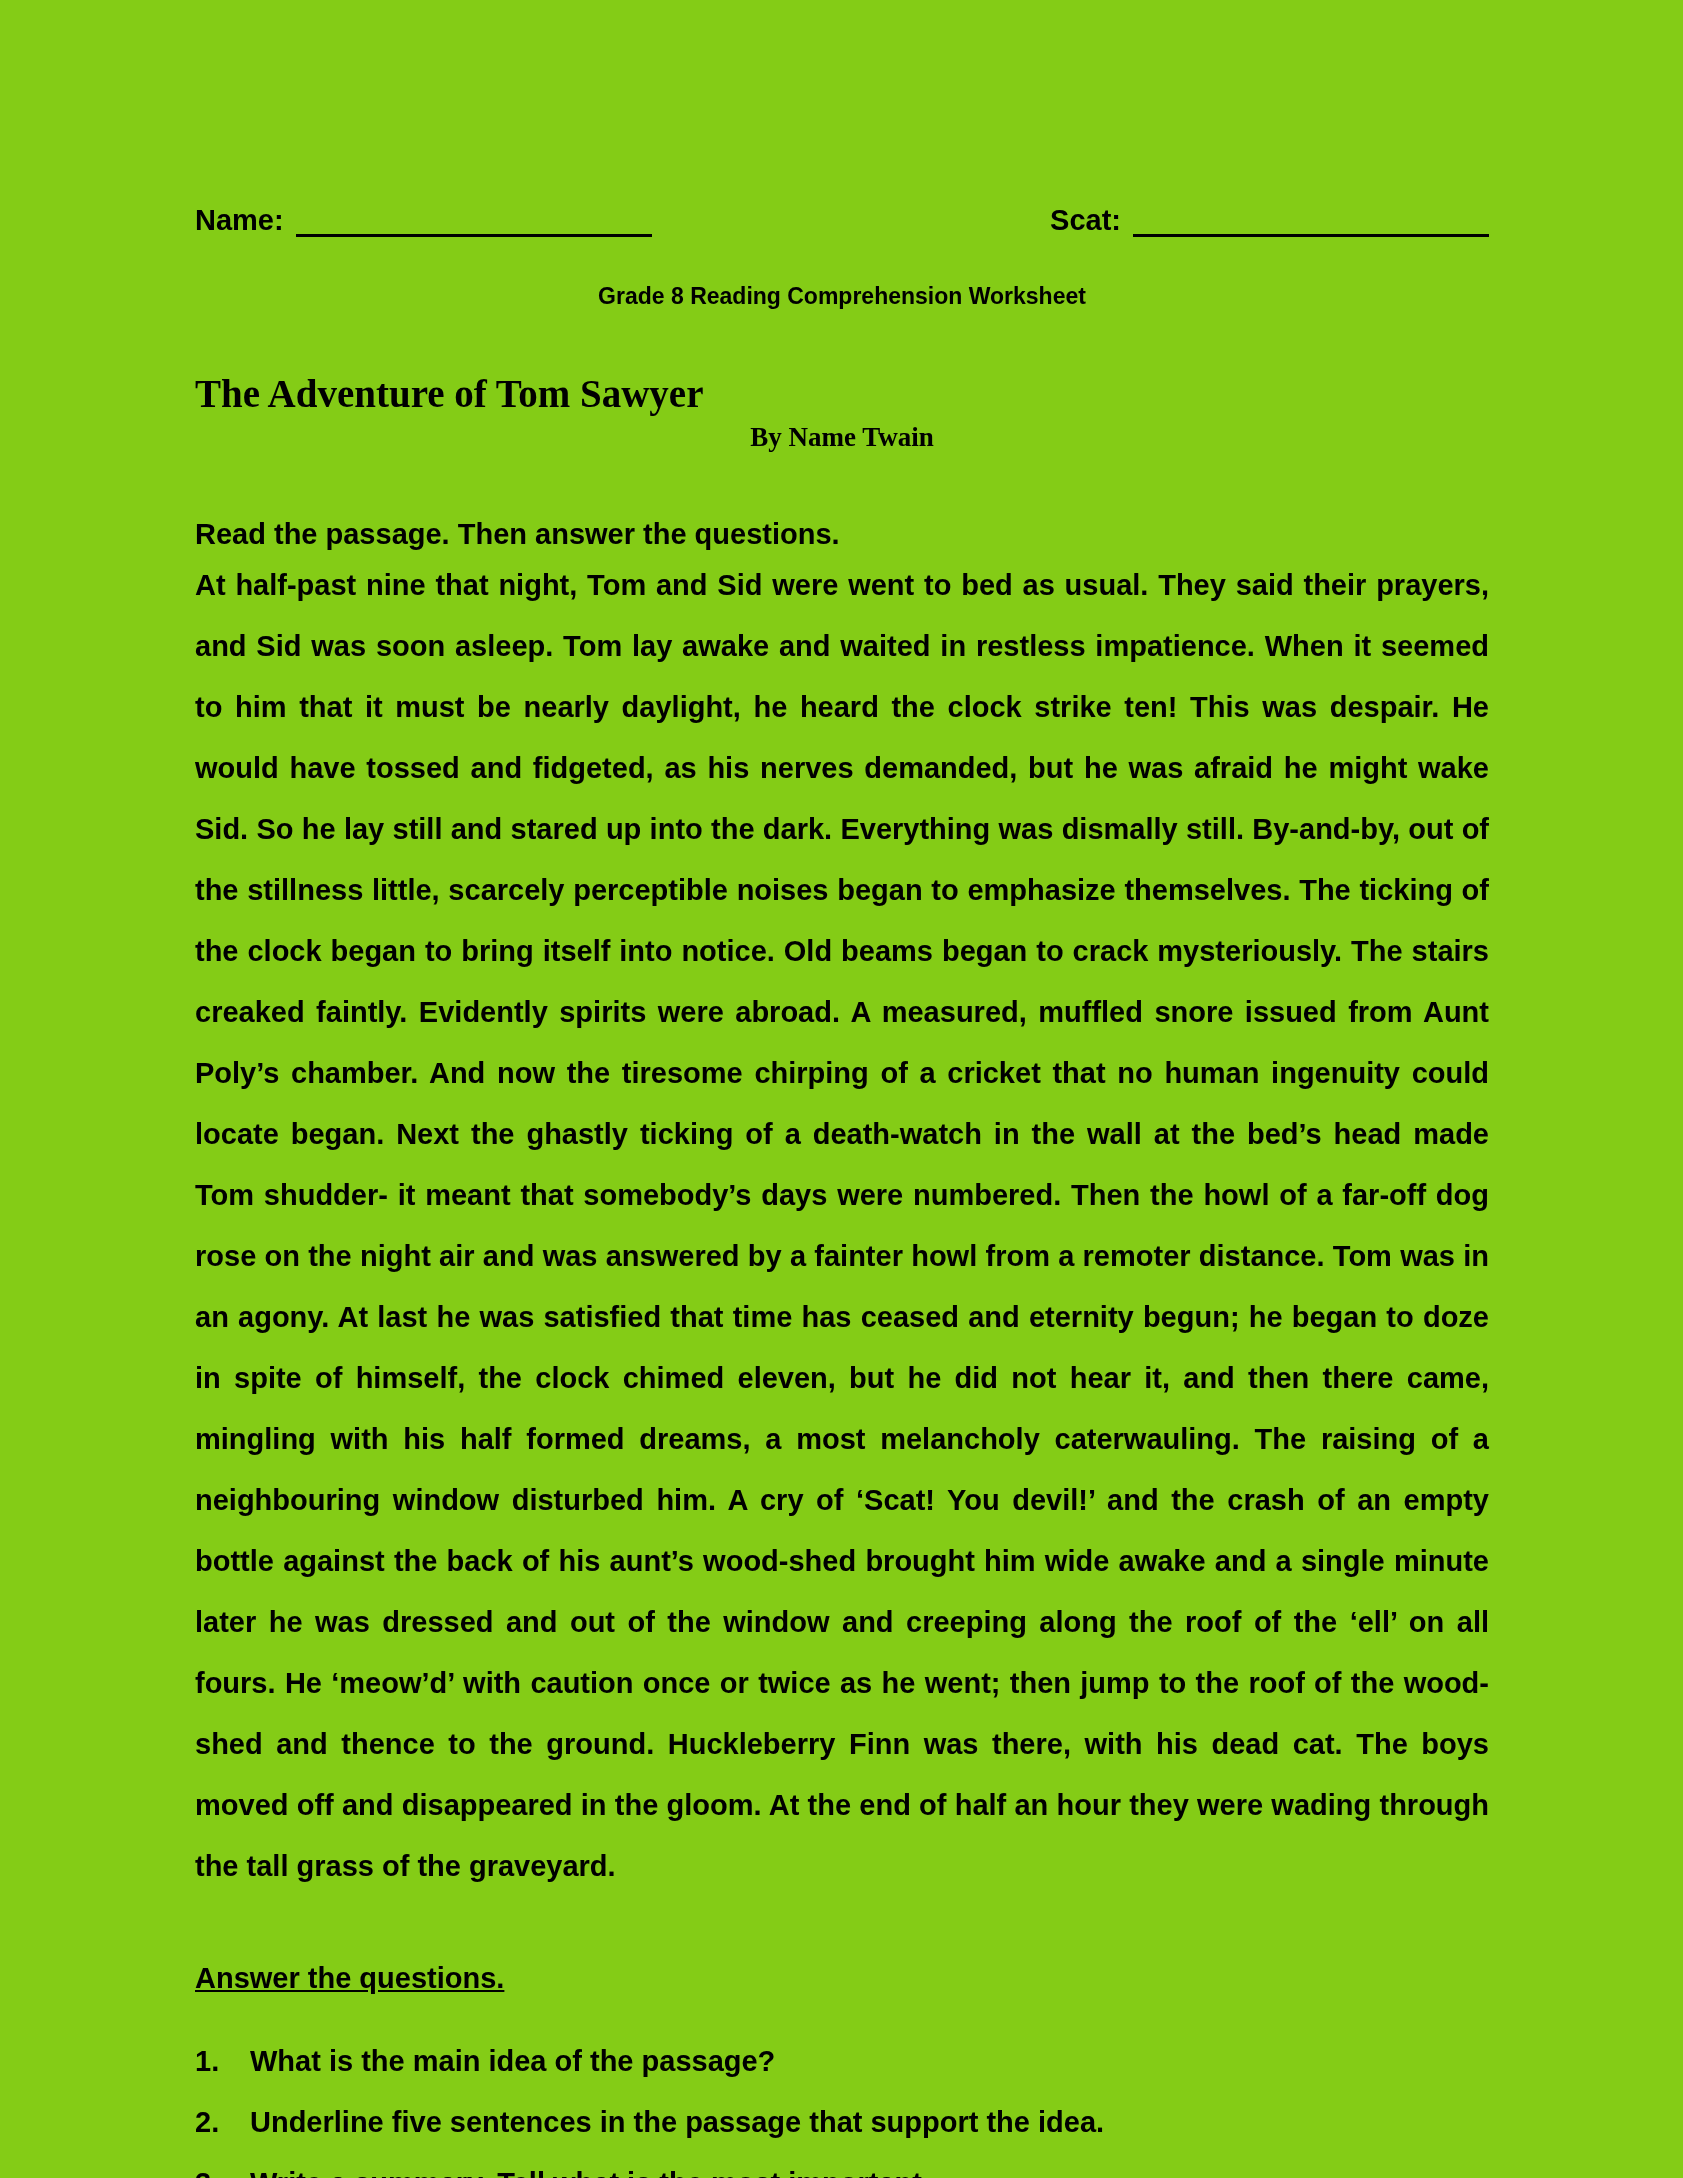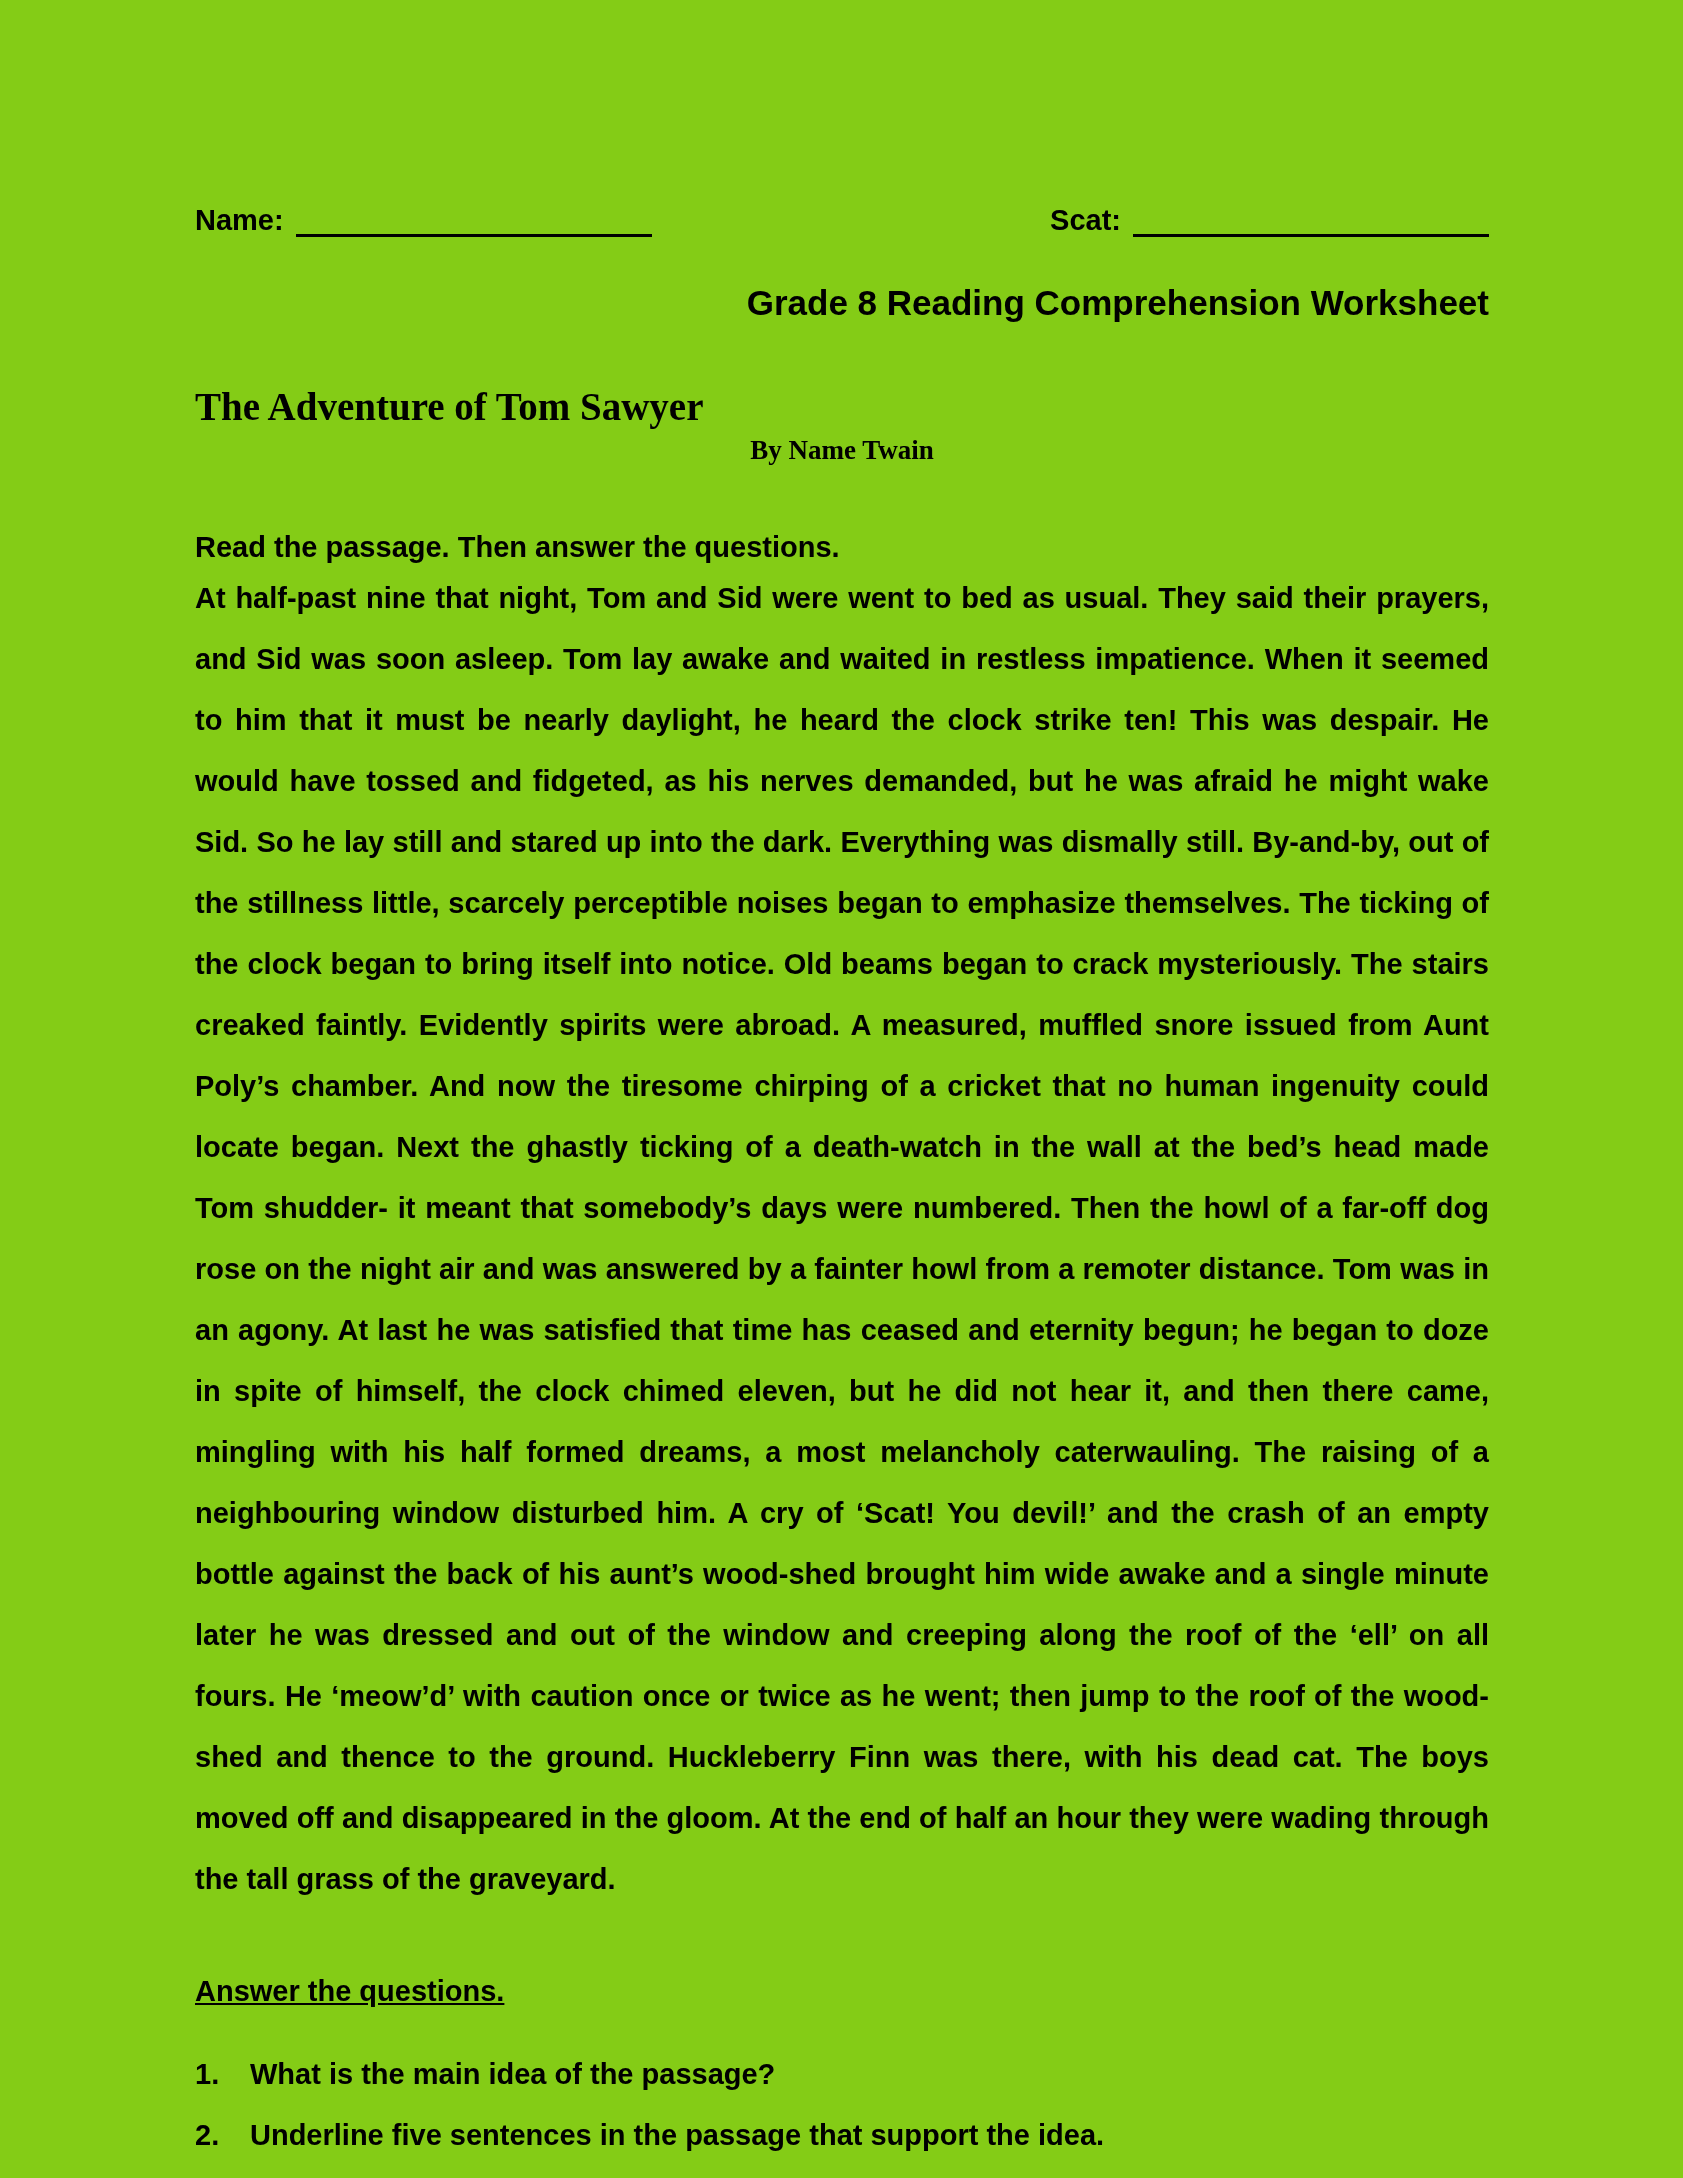--- a/index.html
+++ b/index.html
@@ -35,22 +35,22 @@
     margin-right: 12px;
   }
   .blank-line {
     display: inline-block;
     width: 356px;
     height: 34px;
     border-bottom: 3px solid #000000;
   }
   
   .ws-heading {
-    text-align: right;
-    font-size: 35px;
+    text-align: center;
+    font-size: 23px;
     font-weight: bold;
     margin-bottom: 61px;
   }
   .passage-title {
     font-family: "Liberation Serif", serif;
     font-size: 39px;
     font-weight: bold;
     margin-bottom: 6px;
   }
   .passage-byline {

